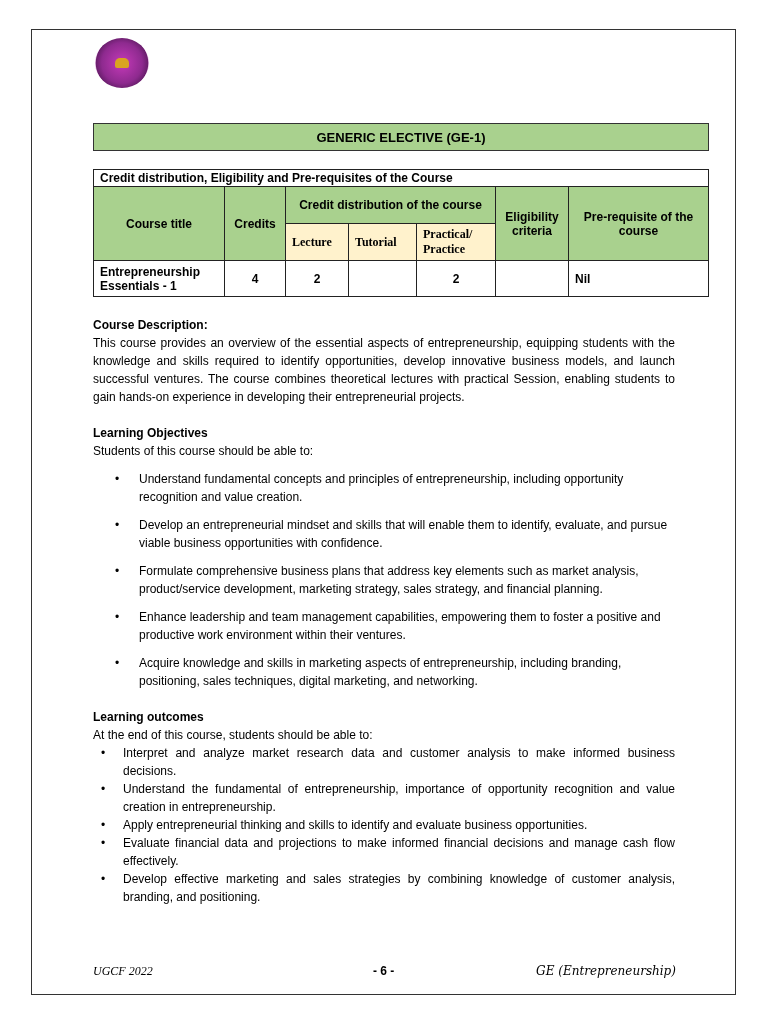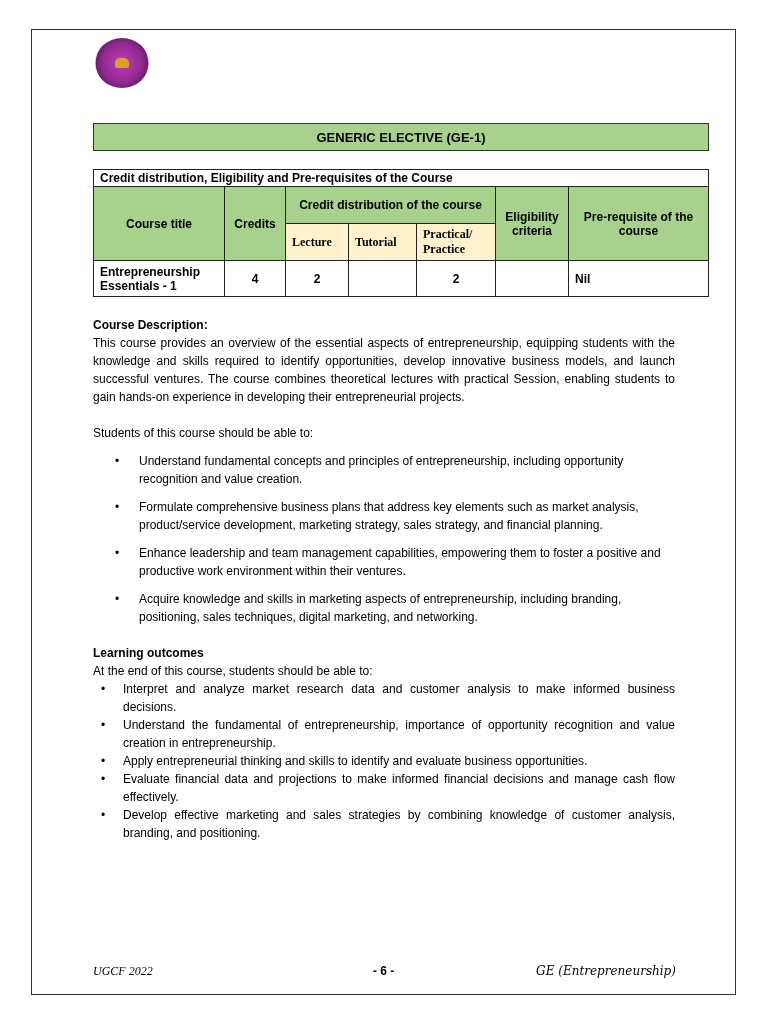--- a/index.html
+++ b/index.html
@@ -65,23 +65,25 @@
     <td class="bold center"></td>
     <td class="bold">Nil</td>
   </tr>
 </tbody>
   </table>
 
 <div class="content">
   <p class="h">Course Description:</p>
   <p>This course provides an overview of the essential aspects of entrepreneurship, equipping students with the knowledge and skills required to identify opportunities, develop innovative business models, and launch successful ventures. The course combines theoretical lectures with practical Session, enabling students to gain hands-on experience in developing their entrepreneurial projects.</p>
   <div class="gap"></div>
+  <p class="h">Learning Objectives</p>
   <p>Students of this course should be able to:</p>
   <ul class="obj">
     <li>Understand fundamental concepts and principles of entrepreneurship, including opportunity recognition and value creation.</li>
+    <li>Develop an entrepreneurial mindset and skills that will enable them to identify, evaluate, and pursue viable business opportunities with confidence.</li>
     <li>Formulate comprehensive business plans that address key elements such as market analysis, product/service development, marketing strategy, sales strategy, and financial planning.</li>
     <li>Enhance leadership and team management capabilities, empowering them to foster a positive and productive work environment within their ventures.</li>
     <li>Acquire knowledge and skills in marketing aspects of entrepreneurship, including branding, positioning, sales techniques, digital marketing, and networking.</li>
   </ul>
   <div class="gap"></div>
   <p class="h">Learning outcomes</p>
   <p>At the end of this course, students should be able to:</p>
   <ul class="out">
     <li>Interpret and analyze market research data and customer analysis to make informed business decisions.</li>
     <li>Understand the fundamental of entrepreneurship, importance of opportunity recognition and value creation in entrepreneurship.</li>

